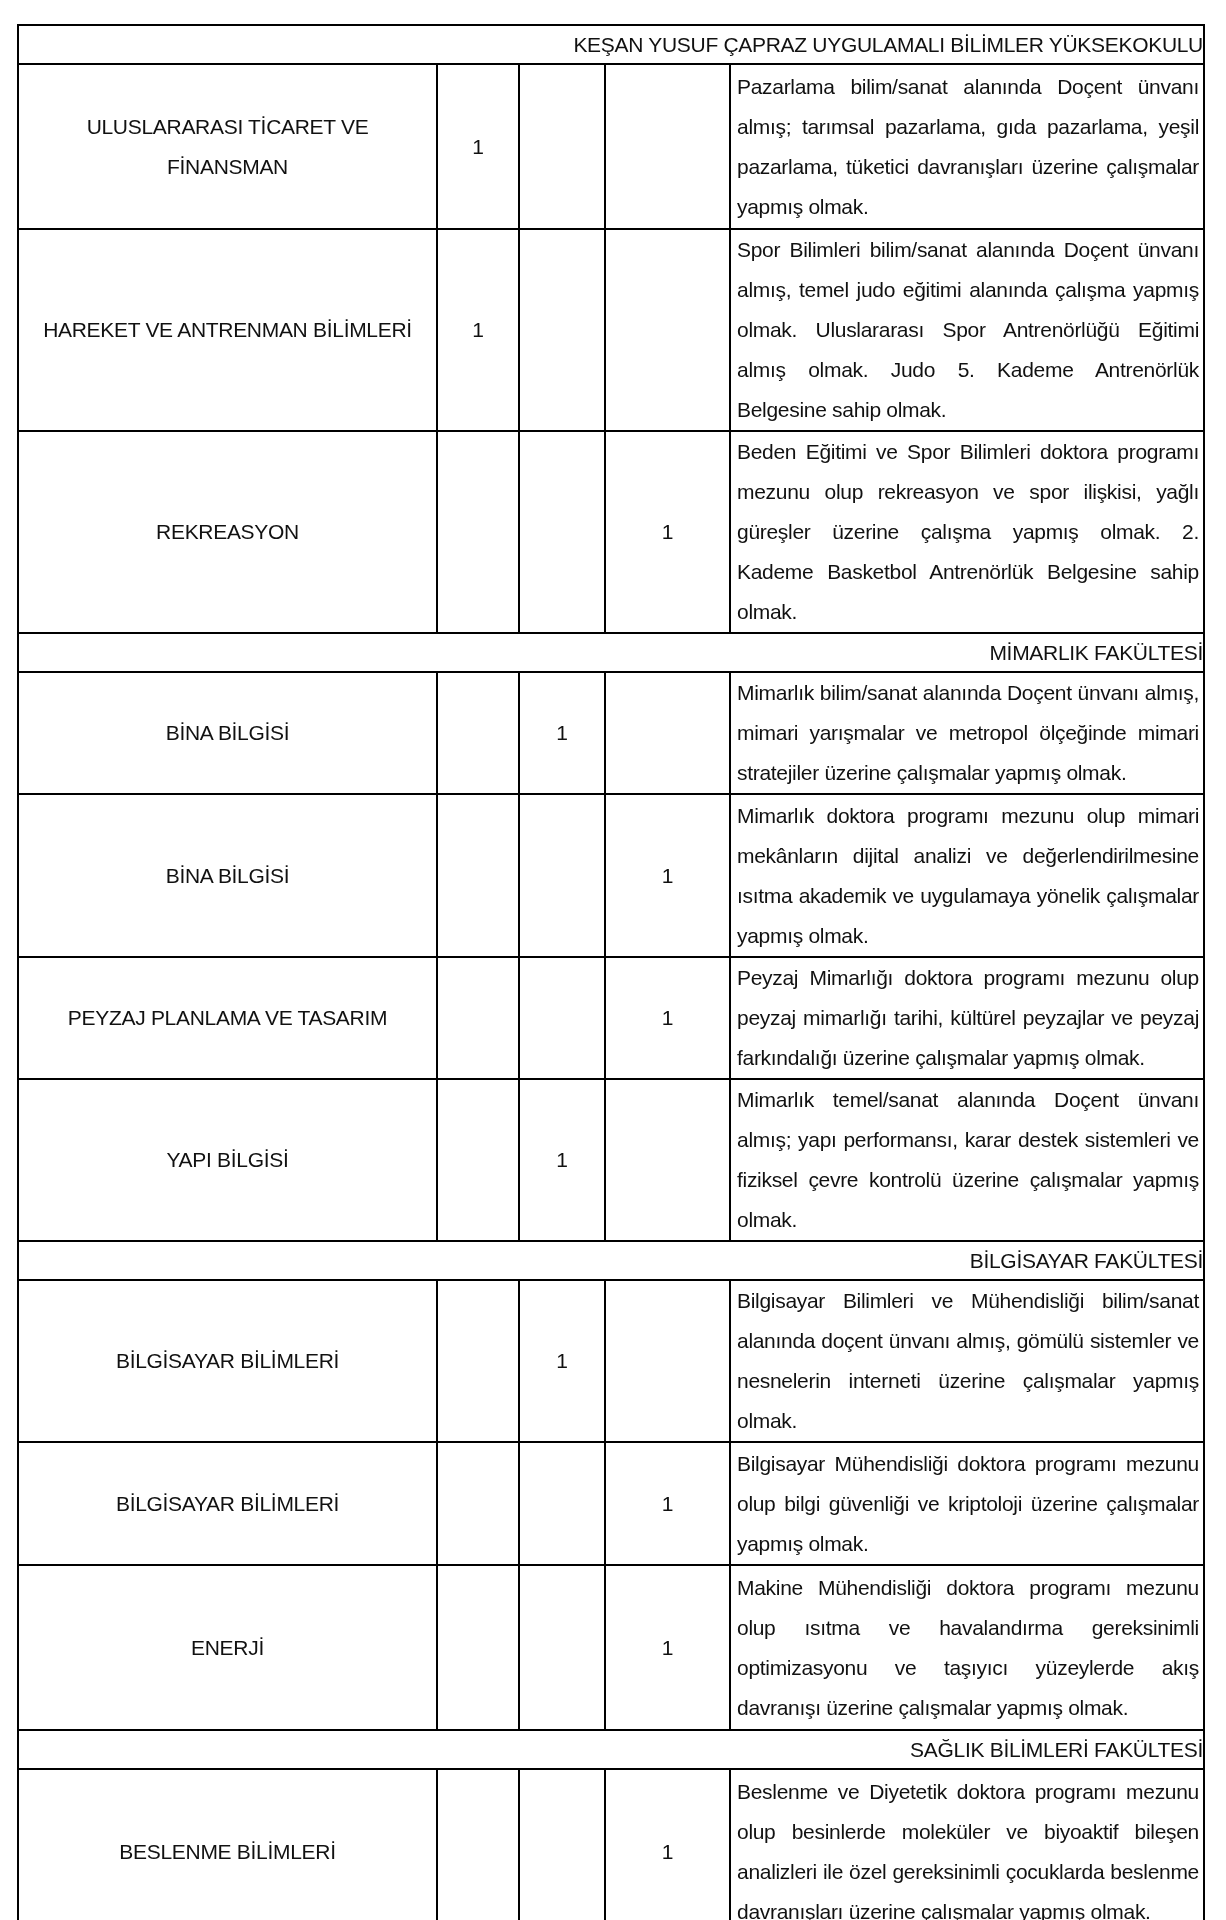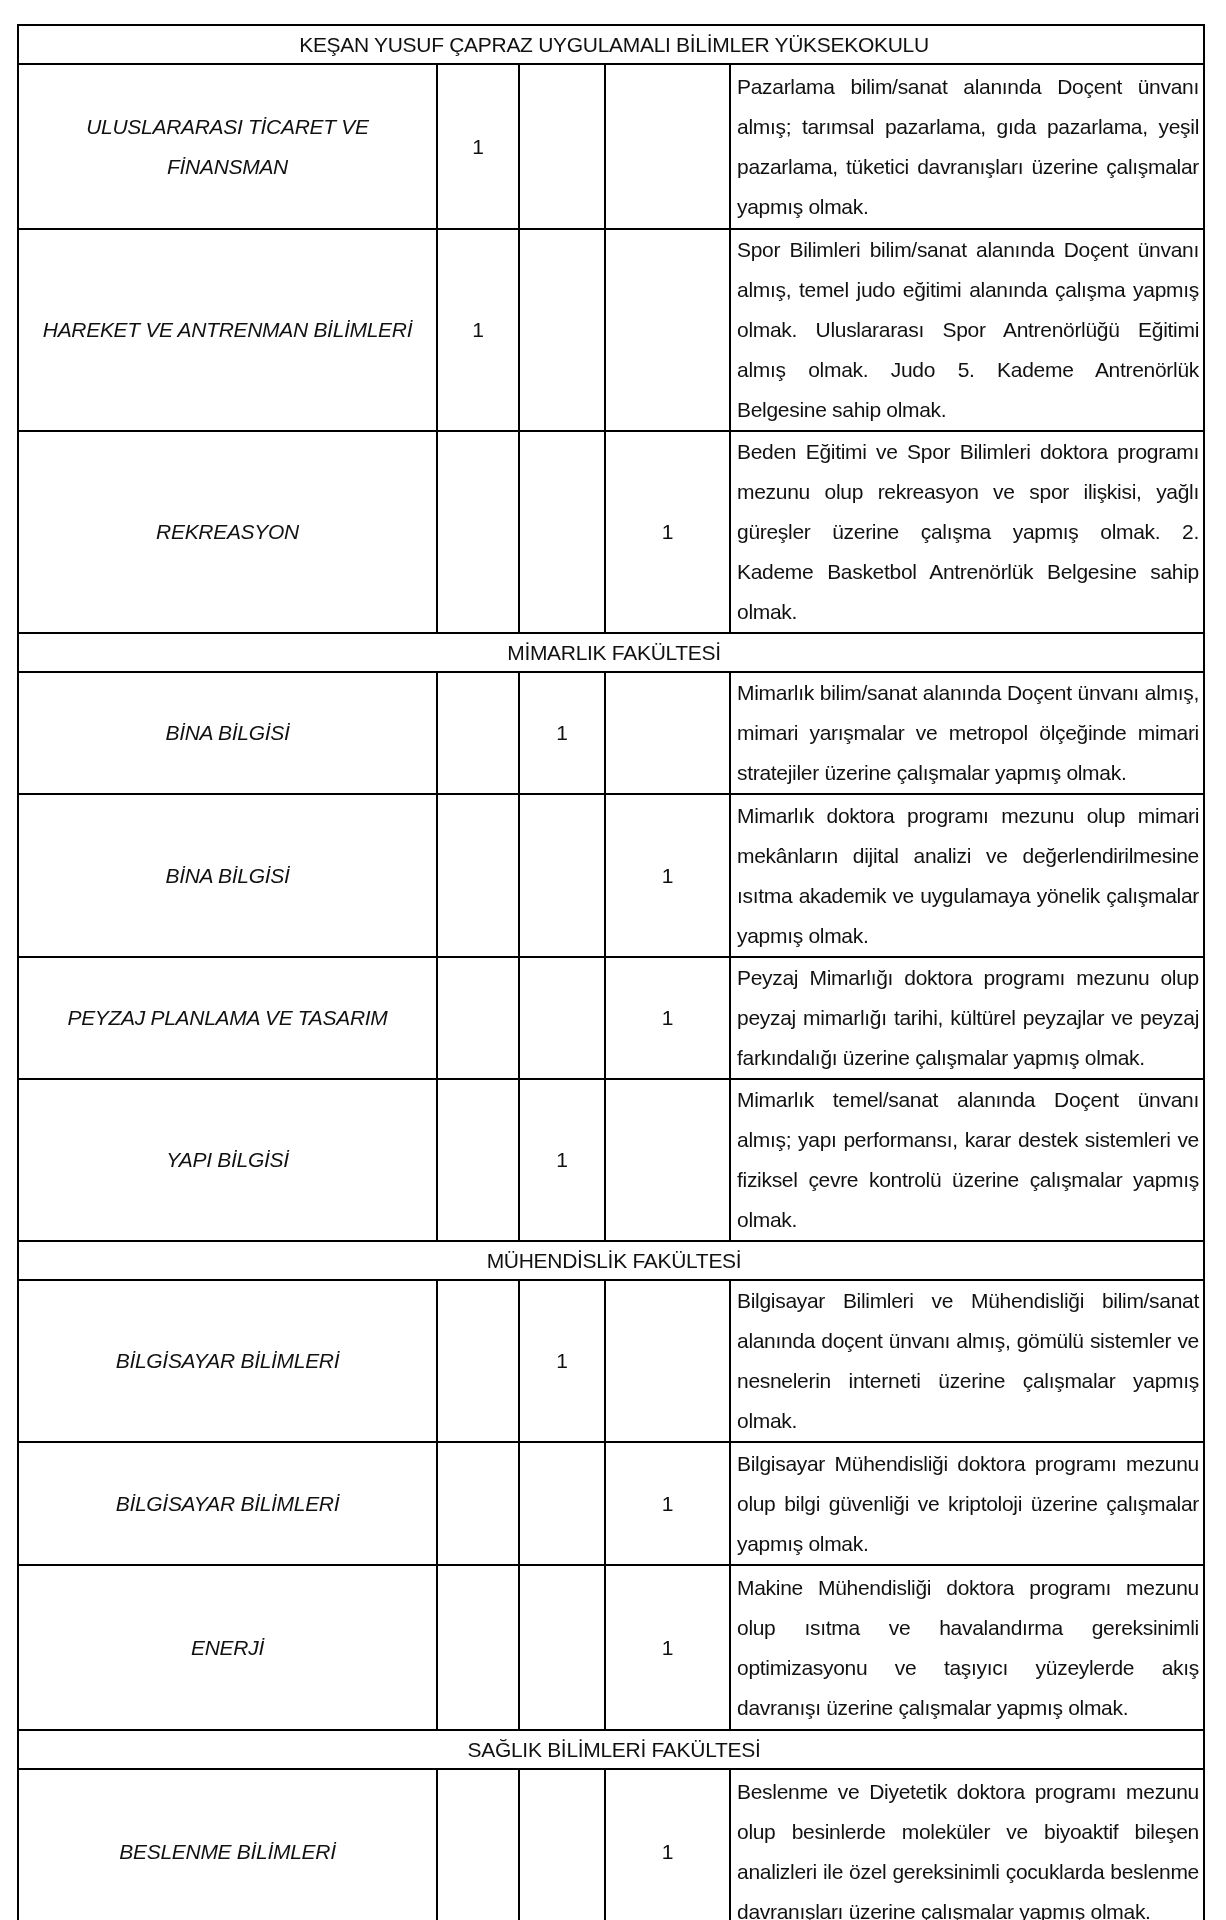--- a/index.html
+++ b/index.html
@@ -14,24 +14,24 @@
     letter-spacing:-0.3px;
   }
   table.staff td {
     border:2px solid #000;
     padding:0;
     vertical-align:middle;
   }
   td.section {
     height:37px;
     padding-left:6px !important;
-    text-align:center;
+    text-align:right;
     font-size:21px;
   }
-  td.dept { width:377px; text-align:center; line-height:40px; padding:0 20px !important;font-style:italic; }
+  td.dept { width:377px; text-align:center; line-height:40px; padding:0 20px !important; }
   td.c1 { width:80px; text-align:center; }
   td.c2 { width:84px; text-align:center; }
   td.c3 { width:123px; text-align:center; }
   td.req {
     text-align:justify;
     text-align-last:left;
     line-height:40px;
     padding:0 4px 0 6px !important;
   }
 </style>
@@ -100,21 +100,21 @@
     </tr>
     <tr style="height:125px">
       <td class="dept">YAPI BİLGİSİ</td>
       <td class="c1"></td>
       <td class="c2">1</td>
       <td class="c3"></td>
       <td class="req">Mimarlık temel/sanat alanında Doçent ünvanı almış; yapı performansı, karar destek sistemleri ve fiziksel çevre kontrolü üzerine çalışmalar yapmış olmak.</td>
     </tr>
 
     <tr>
-      <td colspan="5" class="section">MÜHENDİSLİK FAKÜLTESİ</td>
+      <td colspan="5" class="section">BİLGİSAYAR FAKÜLTESİ</td>
     </tr>
     <tr style="height:161px">
       <td class="dept">BİLGİSAYAR BİLİMLERİ</td>
       <td class="c1"></td>
       <td class="c2">1</td>
       <td class="c3"></td>
       <td class="req">Bilgisayar Bilimleri ve Mühendisliği bilim/sanat alanında doçent ünvanı almış, gömülü sistemler ve nesnelerin interneti üzerine çalışmalar yapmış olmak.</td>
     </tr>
     <tr style="height:123px">
       <td class="dept">BİLGİSAYAR BİLİMLERİ</td>

